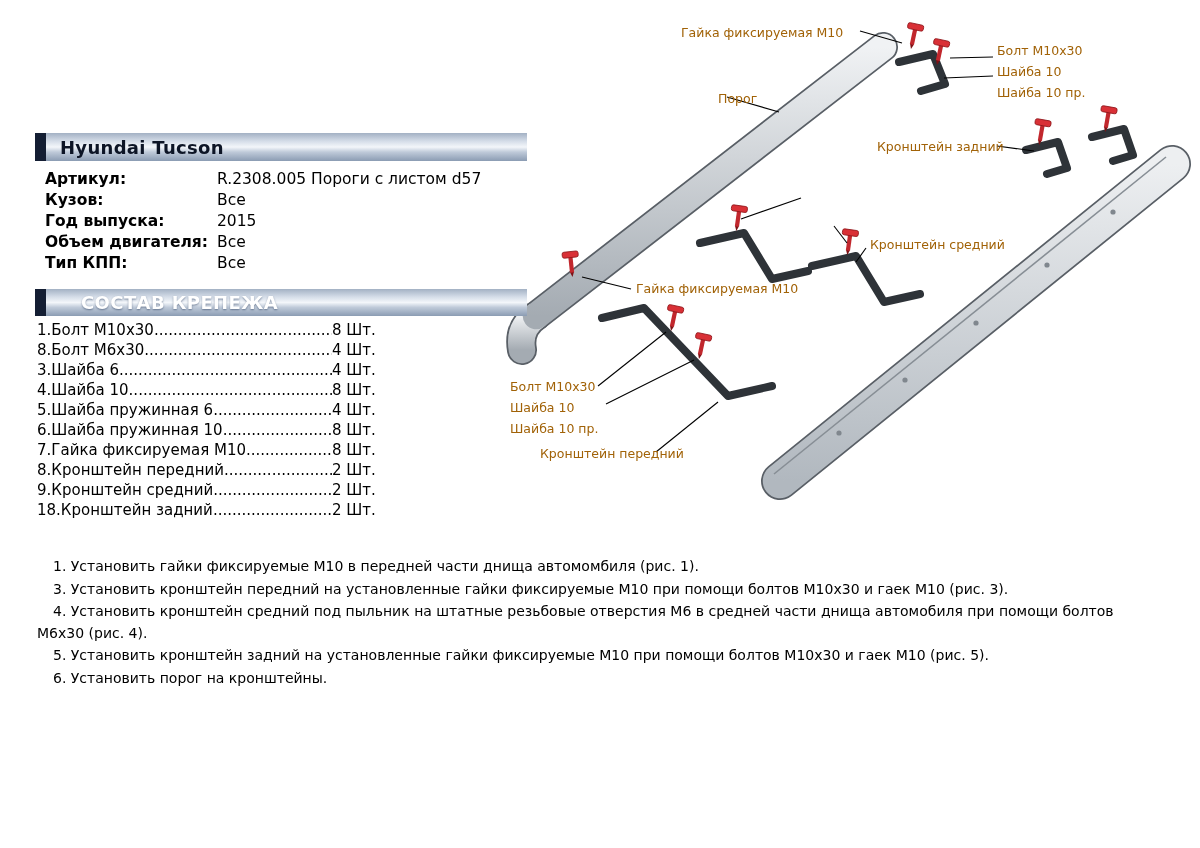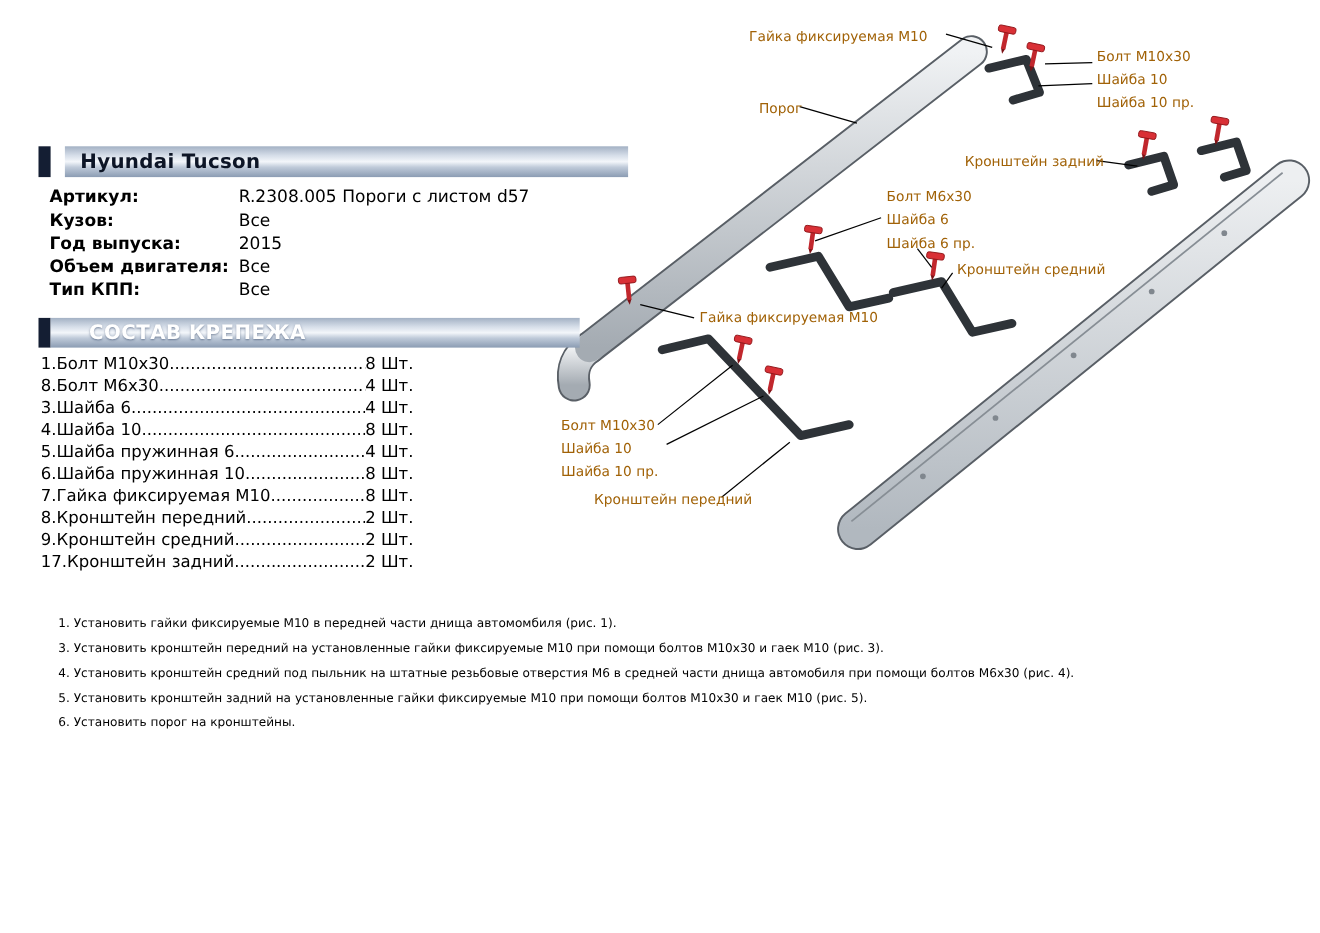--- a/index.html
+++ b/index.html
@@ -12,39 +12,39 @@
   
   .bar{position:absolute;display:flex;z-index:2;}
   .bar-edge{width:11px;background:#141e33;}
   .bar-body{
     flex:1;display:flex;align-items:center;padding-left:14px;
     background:linear-gradient(180deg,#a3b1c4 0%,#d6dee9 30%,#f3f6fa 50%,#bfcad9 68%,#8b9cb3 100%);
   }
   .bar-title-dark{font-size:18px;font-weight:bold;color:#0d1526;letter-spacing:.3px;}
   .bar-title-light{font-size:18px;font-weight:bold;color:#ffffff;letter-spacing:.4px;
     text-shadow:0 1px 2px rgba(35,55,90,.55);margin-left:21px;}
-  .header-bar{left:35px;top:133px;width:536px;height:28px;gap:13px;}
+  .header-bar{left:35px;top:133px;width:492px;height:28px;}
   .parts-bar{left:35px;top:289px;width:492px;height:27px;}
   .instr-bar{left:35px;top:522px;width:1130px;height:27px;}
 
   
   .info-table{position:absolute;left:45px;top:168px;width:480px;z-index:2;}
   .info-row{display:flex;height:21px;align-items:center;font-size:15.5px;}
   .info-label{width:172px;font-weight:bold;white-space:nowrap;}
   .info-value{white-space:nowrap;text-align:right;}
 
   
   .parts-list{position:absolute;left:37px;top:320px;z-index:2;}
   .part-row{display:flex;height:20px;align-items:center;font-size:15px;}
   .part-fill{width:295px;overflow:hidden;white-space:nowrap;}
   .part-qty{white-space:nowrap;}
 
   
   .instructions{position:absolute;left:37px;top:556px;width:1128px;z-index:2;
-    font-size:11px;line-height:21.5px;}
+    font-size:14px;line-height:21.5px;}
   .instructions p{margin:0 0 1px 0;text-indent:16px;}
 
   
   .dlabel{position:absolute;z-index:3;font-size:12.5px;line-height:21px;
     color:#a16207;white-space:nowrap;}
   .dlabel span{display:block;}
 </style>
 </head>
 <body>
 
@@ -123,29 +123,24 @@
   </svg>
 
   <div class="dlabel" style="left:681px;top:22px;">Гайка фиксируемая М10</div>
 
   <div class="dlabel" style="left:997px;top:40px;">
     <span>Болт М10х30</span>
     <span>Шайба 10</span>
     <span>Шайба 10 пр.</span>
   </div>
 
-  <div class="dlabel" style="left:690px;top:88px;">Порог</div>
+  <div class="dlabel" style="left:718px;top:88px;">Порог</div>
 
   <div class="dlabel" style="left:877px;top:136px;">Кронштейн задний</div>
 
-  <div class="dlabel" style="left:806px;top:168px;">
-    <span>Болт М6х30</span>
-    <span>Шайба 6</span>
-    <span>Шайба 6 пр.</span>
-  </div>
 
   <div class="dlabel" style="left:870px;top:234px;">Кронштейн средний</div>
 
   <div class="dlabel" style="left:636px;top:278px;">Гайка фиксируемая М10</div>
 
   <div class="dlabel" style="left:510px;top:376px;">
     <span>Болт М10х30</span>
     <span>Шайба 10</span>
     <span>Шайба 10 пр.</span>
   </div>
@@ -220,21 +215,21 @@
     </div>
     <div class="part-row">
       <span class="part-fill"><span>8.Кронштейн передний</span><span>............................................................</span></span>
       <span class="part-qty">2 Шт.</span>
     </div>
     <div class="part-row">
       <span class="part-fill"><span>9.Кронштейн средний</span><span>............................................................</span></span>
       <span class="part-qty">2 Шт.</span>
     </div>
     <div class="part-row">
-      <span class="part-fill"><span>17.Кронштейн задний</span><span>............................................................</span></span>
+      <span class="part-fill"><span>18.Кронштейн задний</span><span>............................................................</span></span>
       <span class="part-qty">2 Шт.</span>
     </div>
   </div>
 
 
   <div class="instructions">
     <p>1. Установить гайки фиксируемые М10 в передней части днища автомомбиля (рис. 1).</p>
     <p>3. Установить кронштейн передний на установленные гайки фиксируемые М10 при помощи болтов М10х30 и гаек М10 (рис. 3).</p>
     <p>4. Установить кронштейн средний под пыльник на штатные резьбовые отверстия М6 в средней части днища автомобиля при помощи болтов М6х30 (рис. 4).</p>
     <p>5. Установить кронштейн задний на установленные гайки фиксируемые М10 при помощи болтов М10х30 и гаек М10 (рис. 5).</p>

